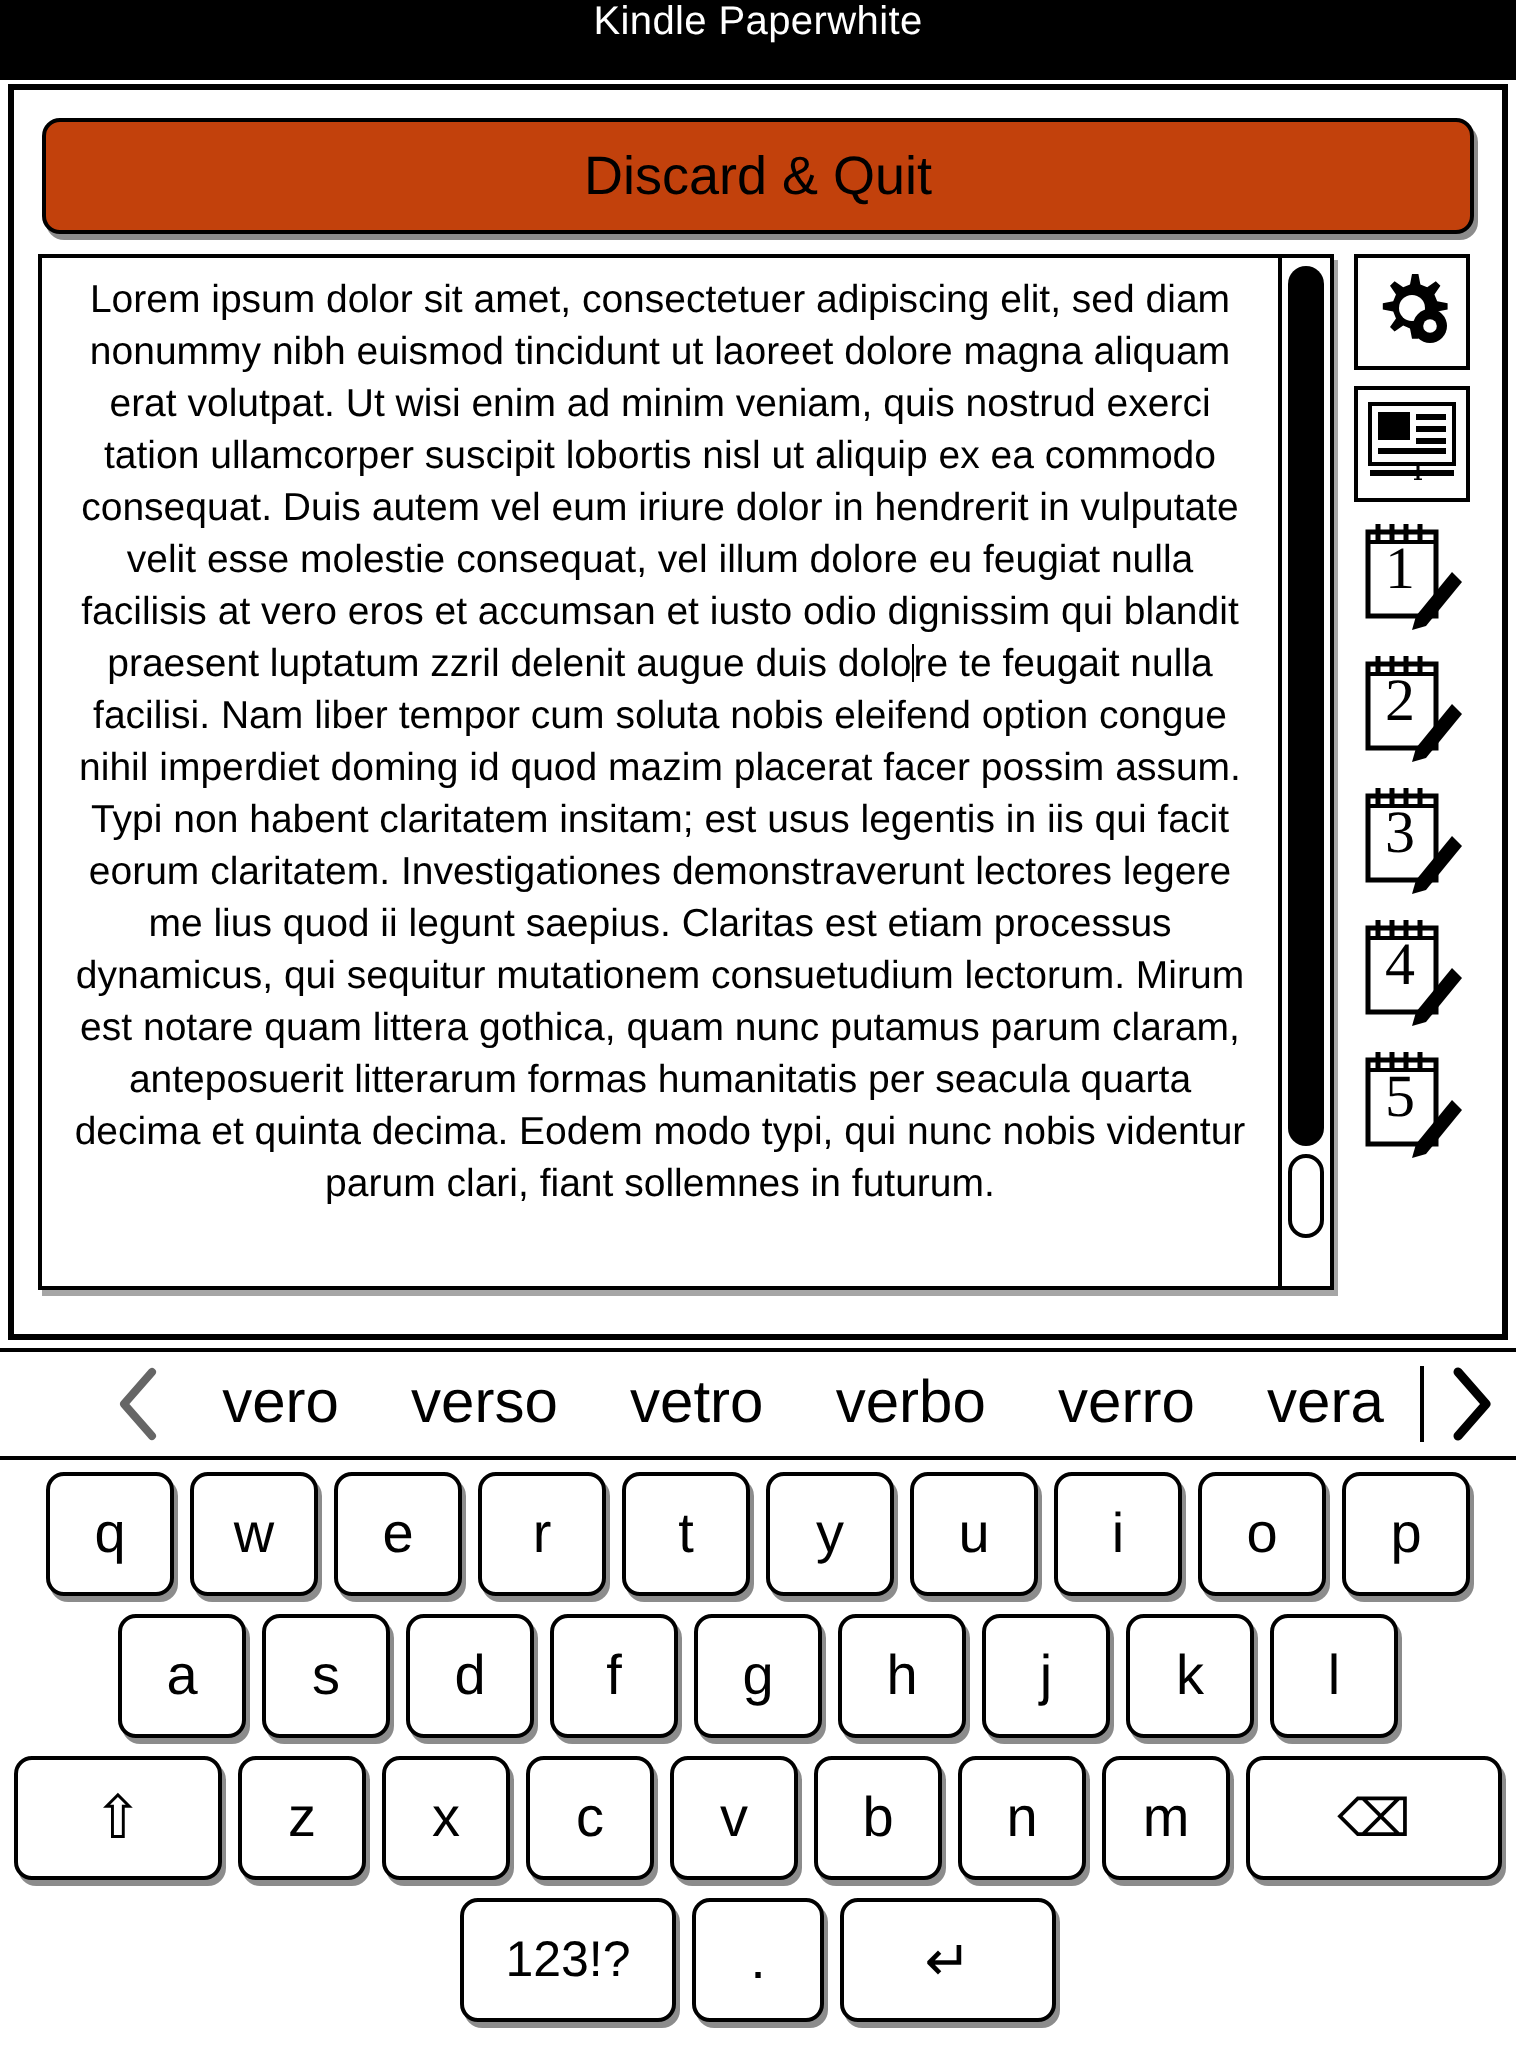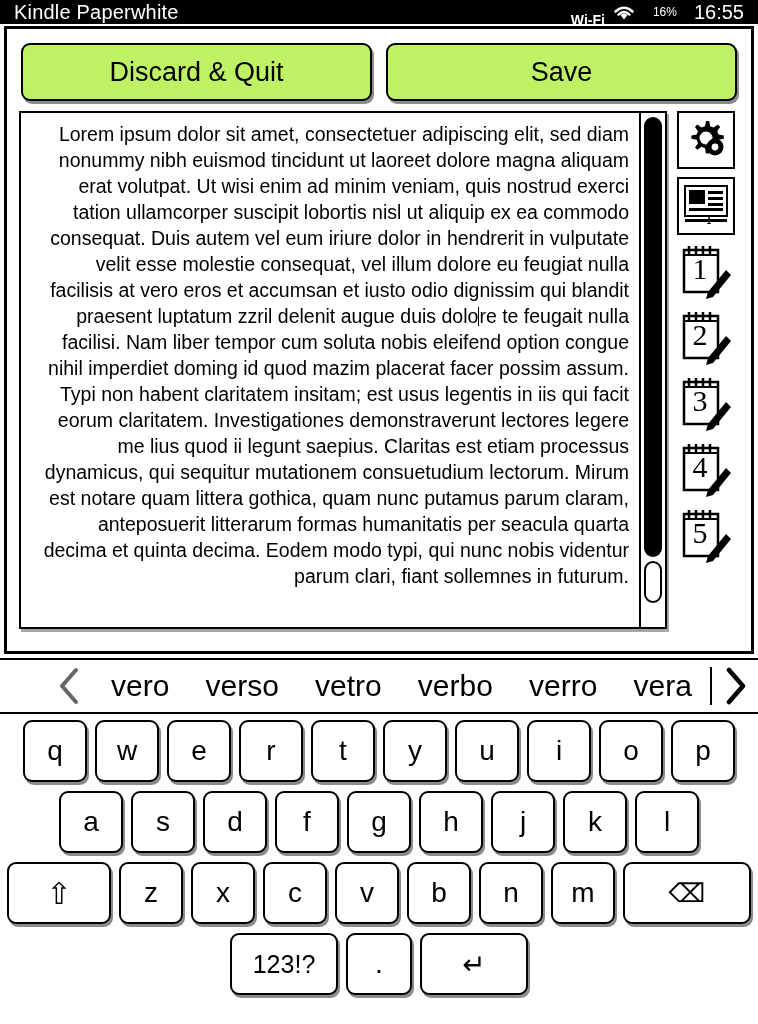--- a/index.html
+++ b/index.html
@@ -5,27 +5,28 @@
   * { box-sizing: border-box; margin: 0; padding: 0; }
   html, body {
     width: 758px; height: 1024px;
     background: #ffffff;
     font-family: "Liberation Sans", sans-serif;
     overflow: hidden;
   }
 
   
   .statusbar {
-    height: 24px;
+    height: 40px;
     background: #000000;
     color: #ffffff;
     display: flex;
     align-items: center;
     padding: 0 14px;
     font-size: 20px;
+    flex-direction: column;
   }
   .statusbar .device-name { flex: 0 0 auto; font-size: 20px; letter-spacing: 0.2px; }
   .statusbar .spacer { flex: 1 1 auto; }
   .statusbar .wifi-label { font-size: 14px; font-weight: bold; margin-right: 6px; margin-top: 16px; }
   .statusbar .wifi-icon { margin-right: 16px; display: inline-block; line-height: 0; }
   .statusbar .battery { font-size: 12px; margin-right: 17px; }
   .statusbar .clock { font-size: 20px; }
 
   
   .editor-frame {
@@ -39,21 +40,21 @@
   .button-row {
     display: flex;
     gap: 14px;
     padding: 14px 14px 10px 14px;
   }
   .btn {
     flex: 1 1 0;
     height: 58px;
     border: 2px solid #000000;
     border-radius: 9px;
-    background: #bef264;
+    background: #c2410c;
     font-size: 27px;
     display: flex;
     align-items: center;
     justify-content: center;
     box-shadow: 2px 3px 0 rgba(0,0,0,0.45);
     font-family: "Liberation Sans", sans-serif;
   }
 
   .editor-body {
     display: flex;
@@ -68,21 +69,21 @@
     display: flex;
     background: #ffffff;
     box-shadow: 2px 3px 0 rgba(0,0,0,0.35);
   }
   .text-area {
     flex: 1 1 auto;
     padding: 8px 10px 8px 10px;
     font-size: 19.5px;
     line-height: 26px;
     color: #000000;
-    text-align: right;
+    text-align: center;
     overflow: hidden;
     position: relative;
   }
   .caret {
     display: inline-block;
     width: 1px;
     height: 19px;
     background: #000;
     vertical-align: -3px;
   }
@@ -211,21 +212,20 @@
     </svg>
   </span>
   <span class="battery">16%</span>
   <span class="clock">16:55</span>
 </div>
 
 <div class="editor-frame">
 
   <div class="button-row">
     <div class="btn">Discard &amp; Quit</div>
-    <div class="btn">Save</div>
   </div>
 
   <div class="editor-body">
 
     <div class="text-area-wrap">
       <div class="text-area">
         <span>Lorem ipsum dolor sit amet, consectetuer adipiscing elit, sed diam nonummy nibh euismod tincidunt ut laoreet dolore magna aliquam erat volutpat. Ut wisi enim ad minim veniam, quis nostrud exerci tation ullamcorper suscipit lobortis nisl ut aliquip ex ea commodo consequat. Duis autem vel eum iriure dolor in hendrerit in vulputate velit esse molestie consequat, vel illum dolore eu feugiat nulla facilisis at vero eros et accumsan et iusto odio dignissim qui blandit praesent luptatum zzril delenit augue duis dolo</span><span class="caret"></span><span>re te feugait nulla facilisi. Nam liber tempor cum soluta nobis eleifend option congue nihil imperdiet doming id quod mazim placerat facer possim assum. Typi non habent claritatem insitam; est usus legentis in iis qui facit eorum claritatem. Investigationes demonstraverunt lectores legere me lius quod ii legunt saepius. Claritas est etiam processus dynamicus, qui sequitur mutationem consuetudium lectorum. Mirum est notare quam littera gothica, quam nunc putamus parum claram, anteposuerit litterarum formas humanitatis per seacula quarta decima et quinta decima. Eodem modo typi, qui nunc nobis videntur parum clari, fiant sollemnes in futurum.</span>
       </div>
       <div class="scrollbar">
         <div class="scroll-thumb"></div>

